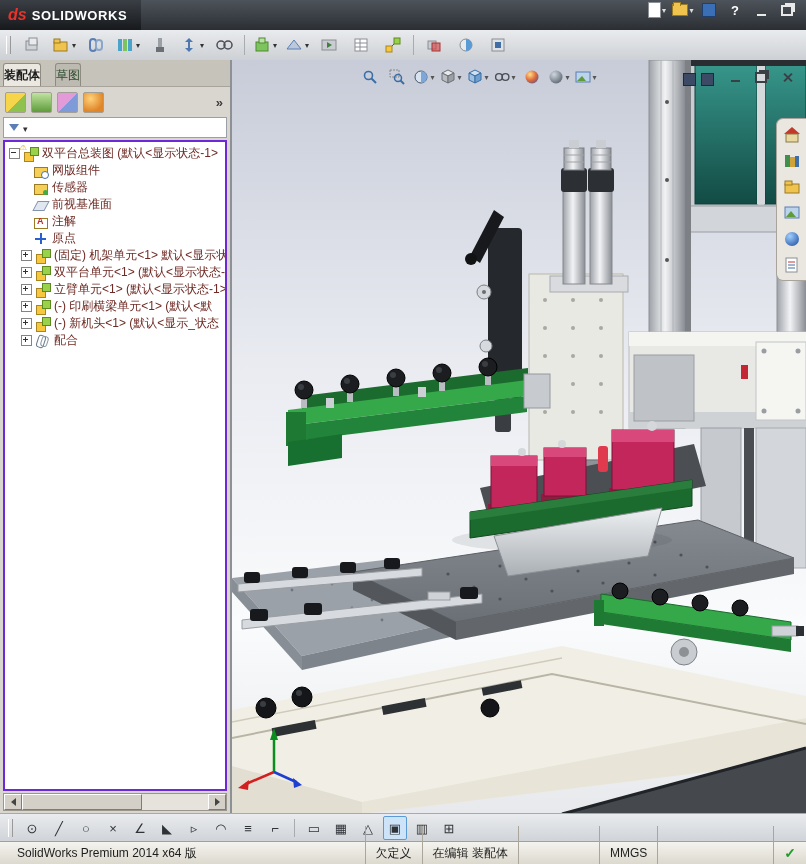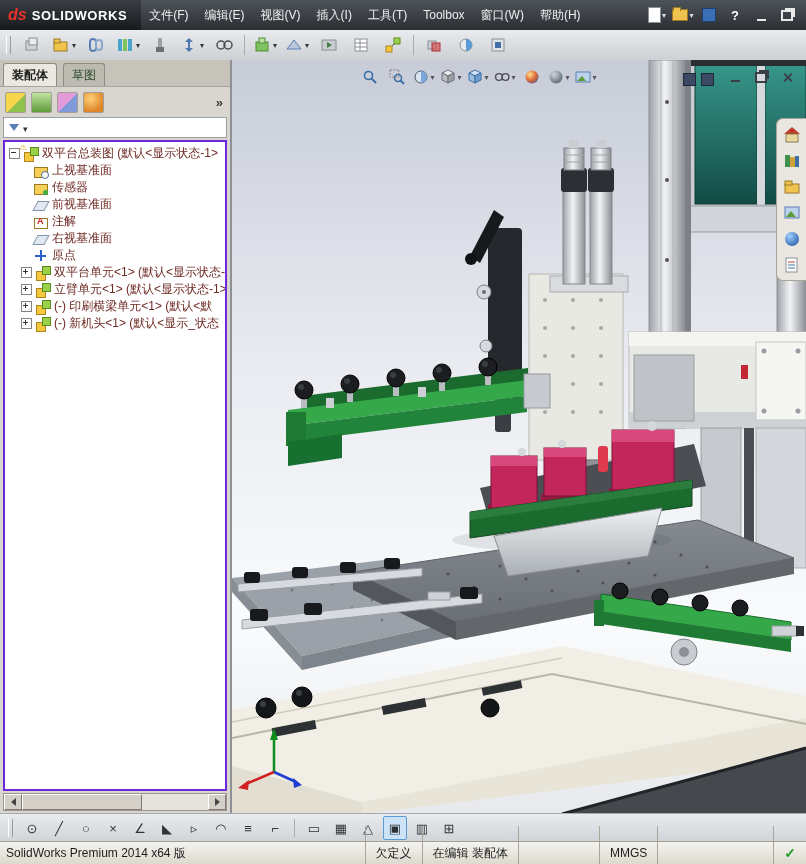--- a/index.html
+++ b/index.html
@@ -2,21 +2,21 @@
 <html><head>
 <meta charset="utf-8">
 <style>
   html,body{margin:0;padding:0}
   body{width:806px;height:864px;position:relative;overflow:hidden;
        font-family:"Liberation Sans",sans-serif;font-size:12px;background:#d4d0c8;
        -webkit-user-select:none;user-select:none}
 
   
   #titlebar{position:absolute;top:0;left:0;right:0;height:30px;
-            background:linear-gradient(#4d535a,#2b2f34);display:flex;align-items:center}
+            background:linear-gradient(#4d535a,#2b2f34);display:flex;align-items:flex-start}
   .brand{display:flex;align-items:center;gap:5px;padding:0 14px 0 8px;height:100%;
          background:linear-gradient(#3a3f45,#17191c)}
   .brand-mark{color:#e8332a;font-weight:bold;font-style:italic;font-size:16px}
   .brand-name{color:#fff;font-weight:bold;font-size:13px;letter-spacing:.6px}
   .menus{display:flex;align-items:center}
   .menu-item{color:#eeeeee;padding:5px 8px;cursor:default}
   .title-tools{margin-left:auto;display:flex;align-items:center;gap:4px;padding-right:8px}
   .tt-btn{width:22px;height:20px;display:flex;align-items:center;justify-content:center;position:relative}
   .tt-caret::after{content:"▾";color:#ddd;font-size:8px;margin-left:1px}
   .g-page{width:11px;height:14px;background:#fff;border:1px solid #8b9097}
@@ -38,22 +38,22 @@
   .tb-sep{width:1px;height:20px;background:#a8acb1;margin:0 3px}
 
   
   #main{position:absolute;top:60px;left:0;width:806px;height:754px;display:flex}
 
   
   #left-panel{width:230px;background:#d9d6cf;border-right:2px solid #8d9196;
               display:flex;flex-direction:column}
   .tabs-row{height:24px;display:flex;align-items:flex-end;background:#c6c3bb;
             border-bottom:1px solid #a8a49c;padding:2px 3px 0}
-  .tab{padding:3px 8px 2px;border:1px solid #8f8b83;border-bottom:none;border-radius:3px 3px 0 0;
-       background:#bdbab2;color:#2e4d2e;margin-right:6px}
+  .tab{padding:3px 0 2px;border:1px solid #8f8b83;border-bottom:none;border-radius:3px 3px 0 0;
+       background:#bdbab2;color:#2e4d2e;margin-right:14px}
   .tab.active{background:#eae8e1;color:#1d1d1d;font-weight:bold}
   .mgr-row{height:26px;display:flex;align-items:center;gap:5px;padding:2px 5px}
   .mgr-icon{width:19px;height:19px;border:1px solid #a39f96;border-radius:2px}
   .mi-1{background:linear-gradient(135deg,#f7d54a 55%,#8fc14f 55%)}
   .mi-2{background:linear-gradient(#bfe3a0,#5e9c3a)}
   .mi-3{background:linear-gradient(135deg,#e39ad8 50%,#7e9ad8 50%)}
   .mi-4{background:radial-gradient(circle at 35% 30%,#ffd27a,#e0862a 70%)}
   .mgr-overflow{margin-left:auto;color:#3c3c3c;font-weight:bold;font-size:13px;padding-right:2px}
   .filter-row{height:19px;margin:0 3px 2px;background:#fff;border:1px solid #9aa0a6;
               display:flex;align-items:center;padding:0 5px;gap:4px}
@@ -127,43 +127,33 @@
              display:flex;align-items:center;gap:3px;padding:0 6px}
   .sk-btn{width:22px;height:22px;display:flex;align-items:center;justify-content:center;
           color:#2f3338;font-size:13px;border:1px solid transparent;border-radius:2px}
   .sk-btn.active{background:#cde3f7;border-color:#5b9bd5}
   .sk-sep{width:1px;height:18px;background:#a8acb1;margin:0 4px}
 
   
   #statusbar{position:absolute;left:0;right:0;bottom:0;height:22px;
              background:linear-gradient(#f4f3ee,#dcd9ce);border-top:1px solid #a39f96;
              display:flex;align-items:center;color:#1d1d1d}
-  .sb-app{flex:1;padding-left:6px}
+  .sb-app{flex:1;padding-left:17px}
   .sb-seg{border-left:1px solid #aaa69c;height:100%;display:flex;align-items:center;padding:16px 10px}
   .sb-empty-a{width:60px}
   .sb-empty-b{width:95px}
   .sb-check{color:#1d9e27;font-weight:bold;font-size:14px}
 </style>
 </head>
 <body>
 
 <div id="titlebar">
   <div class="brand">
     <span class="brand-mark">ds</span>
     <span class="brand-name">SOLIDWORKS</span>
-  </div>
-  <div class="menus">
-    <span class="menu-item">文件(F)</span>
-    <span class="menu-item">编辑(E)</span>
-    <span class="menu-item">视图(V)</span>
-    <span class="menu-item">插入(I)</span>
-    <span class="menu-item">工具(T)</span>
-    <span class="menu-item">Toolbox</span>
-    <span class="menu-item">窗口(W)</span>
-    <span class="menu-item">帮助(H)</span>
   </div>
   <div class="title-tools">
     <span class="tt-btn tt-caret">
         <span class="g-page"></span>
       </span>
     <span class="tt-btn tt-caret">
         <span class="g-folder"></span>
       </span>
     <span class="tt-btn">
         <span class="g-disk"></span>
@@ -301,66 +291,71 @@
       <div class="trow">
         <span class="exp"></span>
         <span class="ti ti-asm">
             <span class="warn"></span>
           </span>
         <span class="tlabel">双平台总装图 (默认&lt;显示状态-1&gt;</span>
       </div>
       <div class="trow child">
         <span class="exp-sp"></span>
         <span class="ti ti-history"></span>
-        <span class="tlabel">上视基准面</span>
+        <span class="tlabel">网版组件</span>
       </div>
       <div class="trow child">
         <span class="exp-sp"></span>
         <span class="ti ti-sensor"></span>
         <span class="tlabel">传感器</span>
       </div>
       <div class="trow child">
         <span class="exp-sp"></span>
         <span class="ti ti-plane"></span>
         <span class="tlabel">前视基准面</span>
       </div>
       <div class="trow child">
         <span class="exp-sp"></span>
         <span class="ti ti-annot"></span>
         <span class="tlabel">注解</span>
       </div>
       <div class="trow child">
         <span class="exp-sp"></span>
-        <span class="ti ti-plane"></span>
-        <span class="tlabel">右视基准面</span>
-      </div>
-      <div class="trow child">
-        <span class="exp-sp"></span>
         <span class="ti ti-origin"></span>
         <span class="tlabel">原点</span>
+      </div>
+      <div class="trow child">
+        <span class="exp plus"></span>
+        <span class="ti ti-asm"></span>
+        <span class="tlabel">(固定) 机架单元&lt;1&gt; 默认&lt;显示状</span>
       </div>
       <div class="trow child">
         <span class="exp plus"></span>
         <span class="ti ti-asm"></span>
         <span class="tlabel">双平台单元&lt;1&gt; (默认&lt;显示状态-1</span>
       </div>
       <div class="trow child">
         <span class="exp plus"></span>
         <span class="ti ti-asm"></span>
         <span class="tlabel">立臂单元&lt;1&gt; (默认&lt;显示状态-1&gt;)</span>
       </div>
       <div class="trow child">
         <span class="exp plus"></span>
         <span class="ti ti-asm"></span>
         <span class="tlabel">(-) 印刷横梁单元&lt;1&gt; (默认&lt;默</span>
       </div>
       <div class="trow child">
         <span class="exp plus"></span>
         <span class="ti ti-asm"></span>
         <span class="tlabel">(-) 新机头&lt;1&gt; (默认&lt;显示_状态</span>
+      </div>
+      <div class="trow child">
+        <span class="exp plus"></span>
+        <span class="ti ti-mate"></span>
+        <span class="tlabel">配合</span>
       </div>
     </div>
 
     <div class="hscroll">
       <span class="hs-btn">
           <span class="arr-l"></span>
         </span>
       <span class="hs-track">
           <span class="hs-thumb"></span>
         </span>

